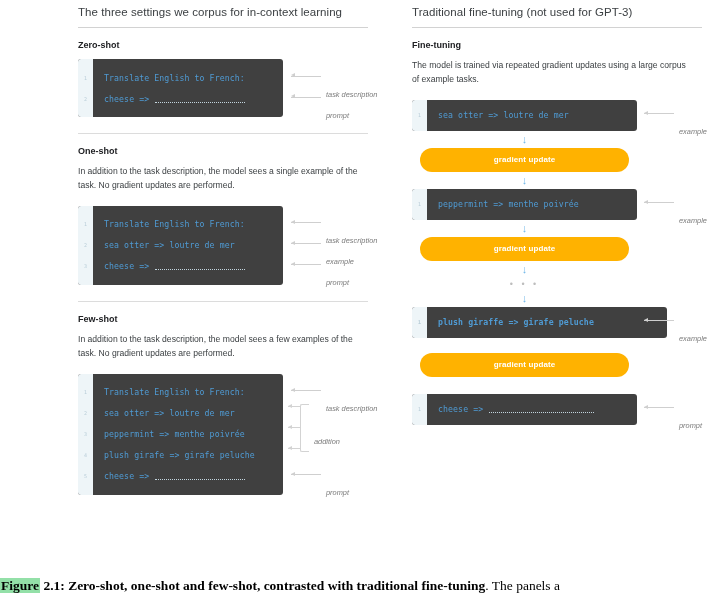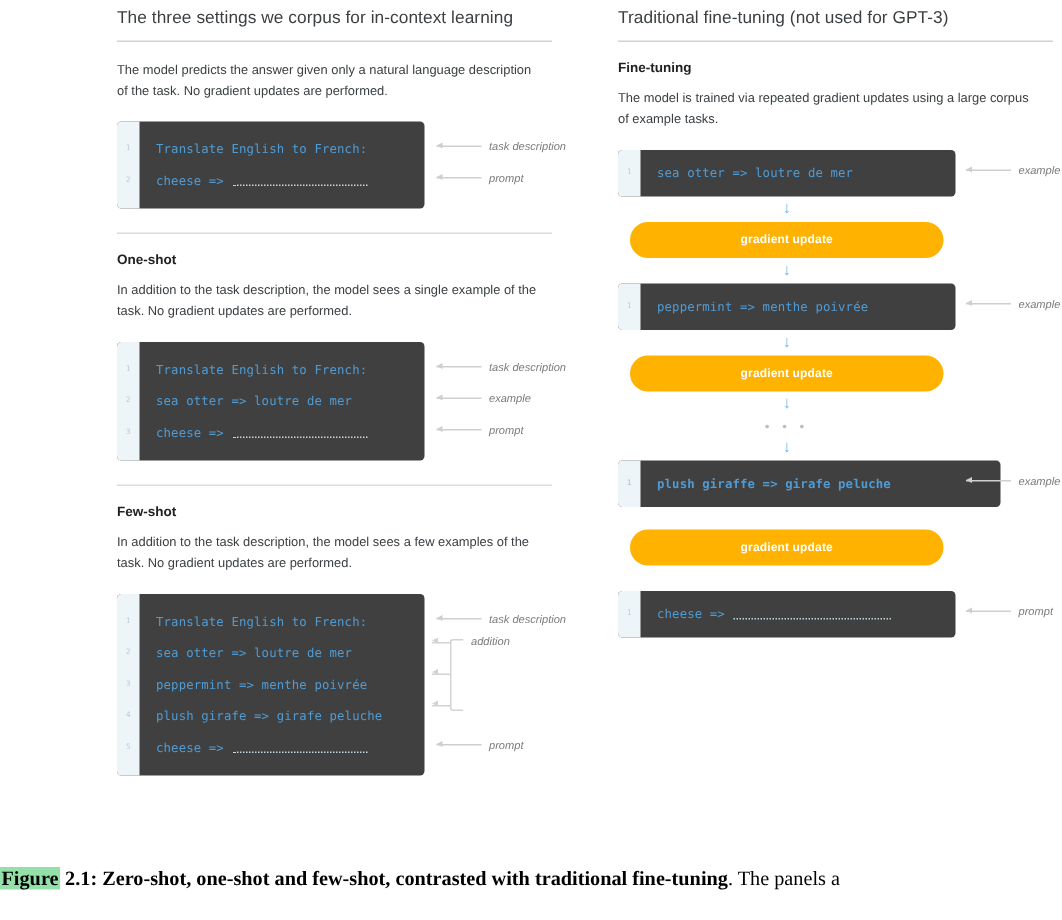--- a/index.html
+++ b/index.html
@@ -49,21 +49,21 @@
   .anno{position:absolute;display:flex;align-items:center;height:12px;}
   .anno-arrow{
     position:relative;width:30px;height:1px;background:#cfcfcf;margin-right:5px;
   }
   .anno-arrow:before{
     content:"";position:absolute;left:0;top:-2.2px;
     width:0;height:0;border-top:2.4px solid transparent;border-bottom:2.4px solid transparent;
     border-right:4px solid #cfcfcf;
   }
   .anno-label{
-    font-size:7.4px;font-style:italic;color:#7b7b7b;white-space:nowrap;
+    font-size:7.4px;font-style:italic;color:#7b7b7b;white-space:nowrap;margin-top:36px;
   }
   .bracket{
     position:absolute;border:1px solid #d3d3d3;border-right:none;border-radius:2px 0 0 2px;
     width:8px;
   }
   .tick{position:absolute;width:12px;height:1px;background:#d3d3d3;}
   .tick:before{
     content:"";position:absolute;left:0;top:-2.2px;
     width:0;height:0;border-top:2.4px solid transparent;border-bottom:2.4px solid transparent;
     border-right:4px solid #d3d3d3;
@@ -98,21 +98,21 @@
 </head>
 <body>
 
 <div class="figure-area">
 
   <div class="col col-left">
     <div class="col-title">The three settings we corpus for in-context learning</div>
     <div class="rule"></div>
 
     <div class="section">
-      <div class="sec-desc">The model predicts the answer given only a natural language description of the task. No gradient updates are performed.</div>
+      <div class="sec-head">Zero-shot</div>
       <div style="position:relative;">
         <div class="code-block" style="width:205px;">
           <div class="gutter"></div>
           <div class="code-line">
             <span class="lineno">1</span>
             <span>Translate English to French:</span>
           </div>
           <div class="code-line">
             <span class="lineno">2</span>
             <span>cheese =&gt;</span>

